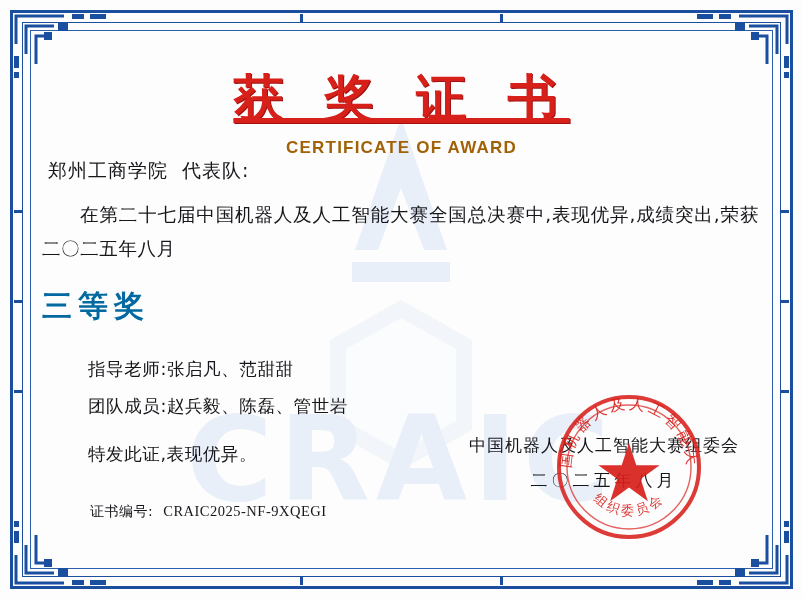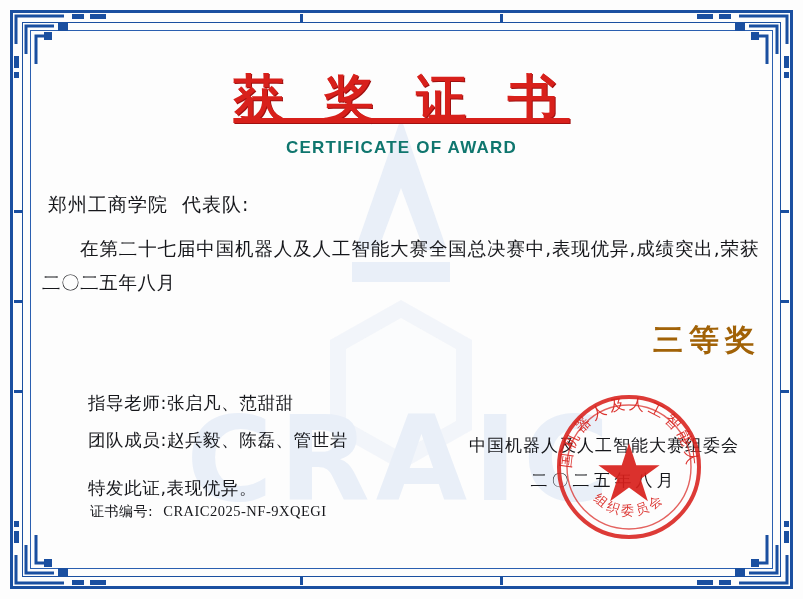--- a/index.html
+++ b/index.html
@@ -98,26 +98,25 @@
     line-height: 1.15;
     text-decoration: underline;
   }
   .title-en {
     text-align: center;
     margin-top: 10px;
     font-family: "Liberation Sans", sans-serif;
     font-weight: bold;
     font-size: 17px;
     letter-spacing: 1.2px;
-    color: #0f766e;
+    color: #a16207;
   }
 
   .body-text {
     position: relative;
-    margin-top: 34px;
     color: #16171b;
     font-family: "DejaVu Sans", sans-serif;
   }
   .recipient {
     font-size: 19px;
     margin-left: 6px;
     letter-spacing: 1px;
   }
   .recipient .team-label { margin-left: 14px; }
 
@@ -125,27 +124,27 @@
     margin-top: 14px;
     font-size: 18.5px;
     line-height: 1.85;
     text-indent: 38px;
     letter-spacing: 0.6px;
     text-align: justify;
     padding-right: 2px;
   }
 
   .award-level {
-    text-align: right;
+    text-align: left;
     margin-top: 20px;
     font-family: "DejaVu Sans", sans-serif;
     font-weight: bold;
     font-size: 30px;
     letter-spacing: 6px;
-    color: #a16207;
+    color: #0369a1;
   }
 
   .members-block {
     margin-top: 24px;
     margin-left: 46px;
     font-size: 17.5px;
     line-height: 2.1;
     letter-spacing: 0.6px;
   }
 

